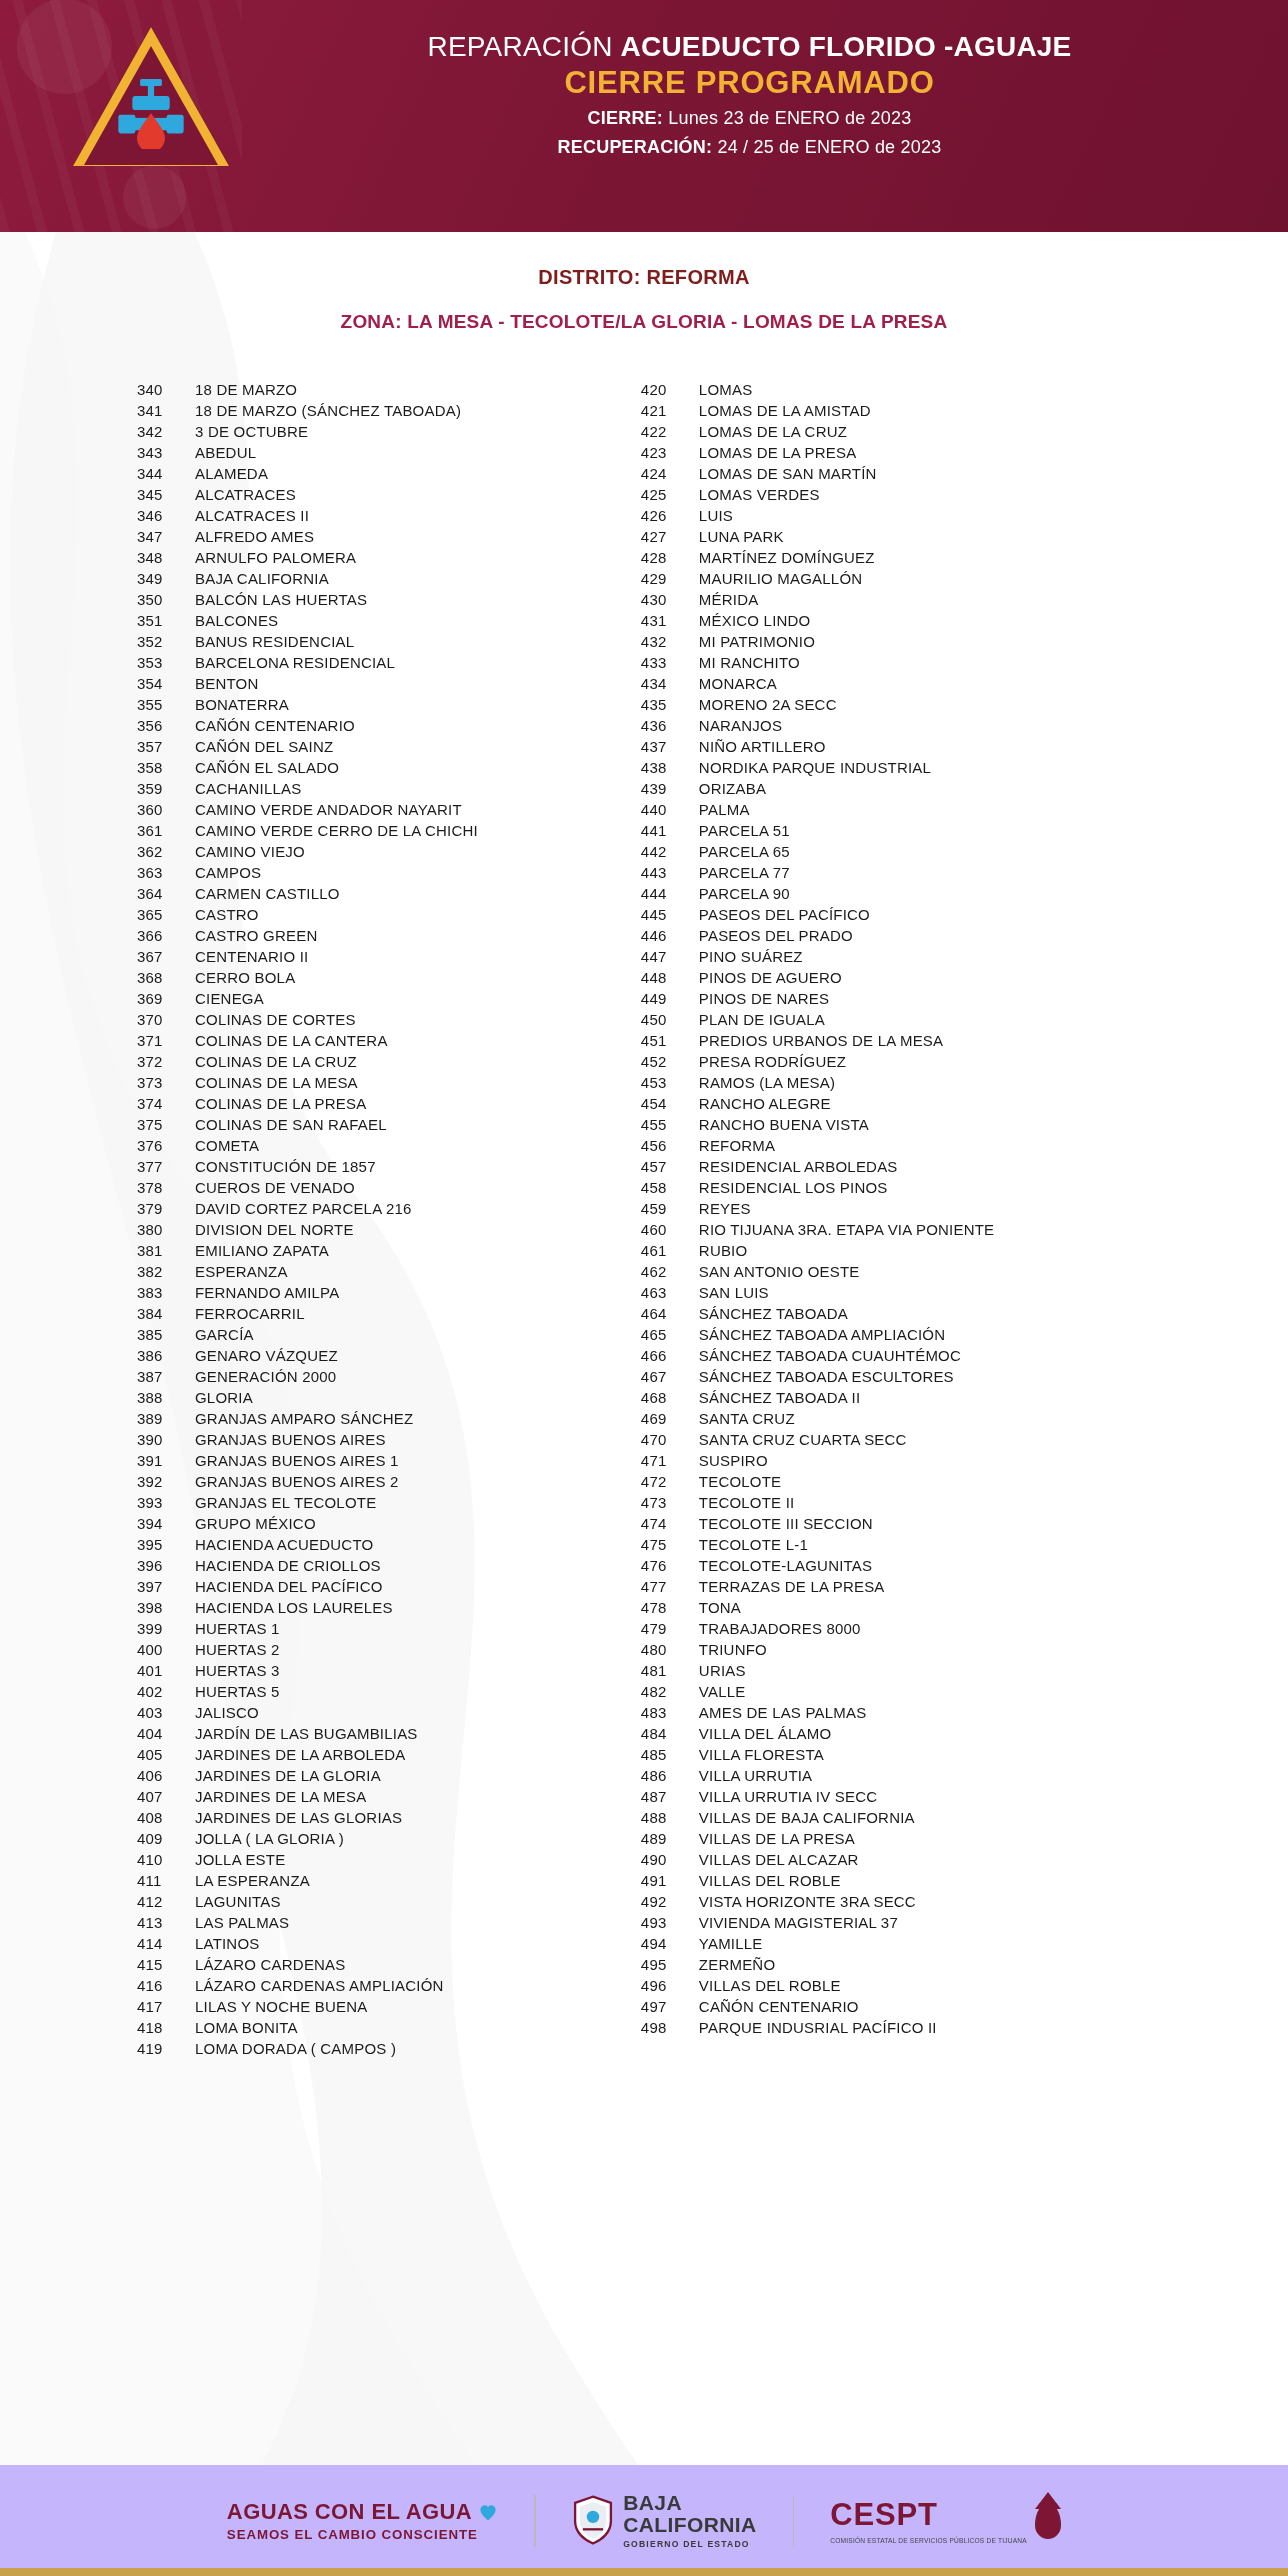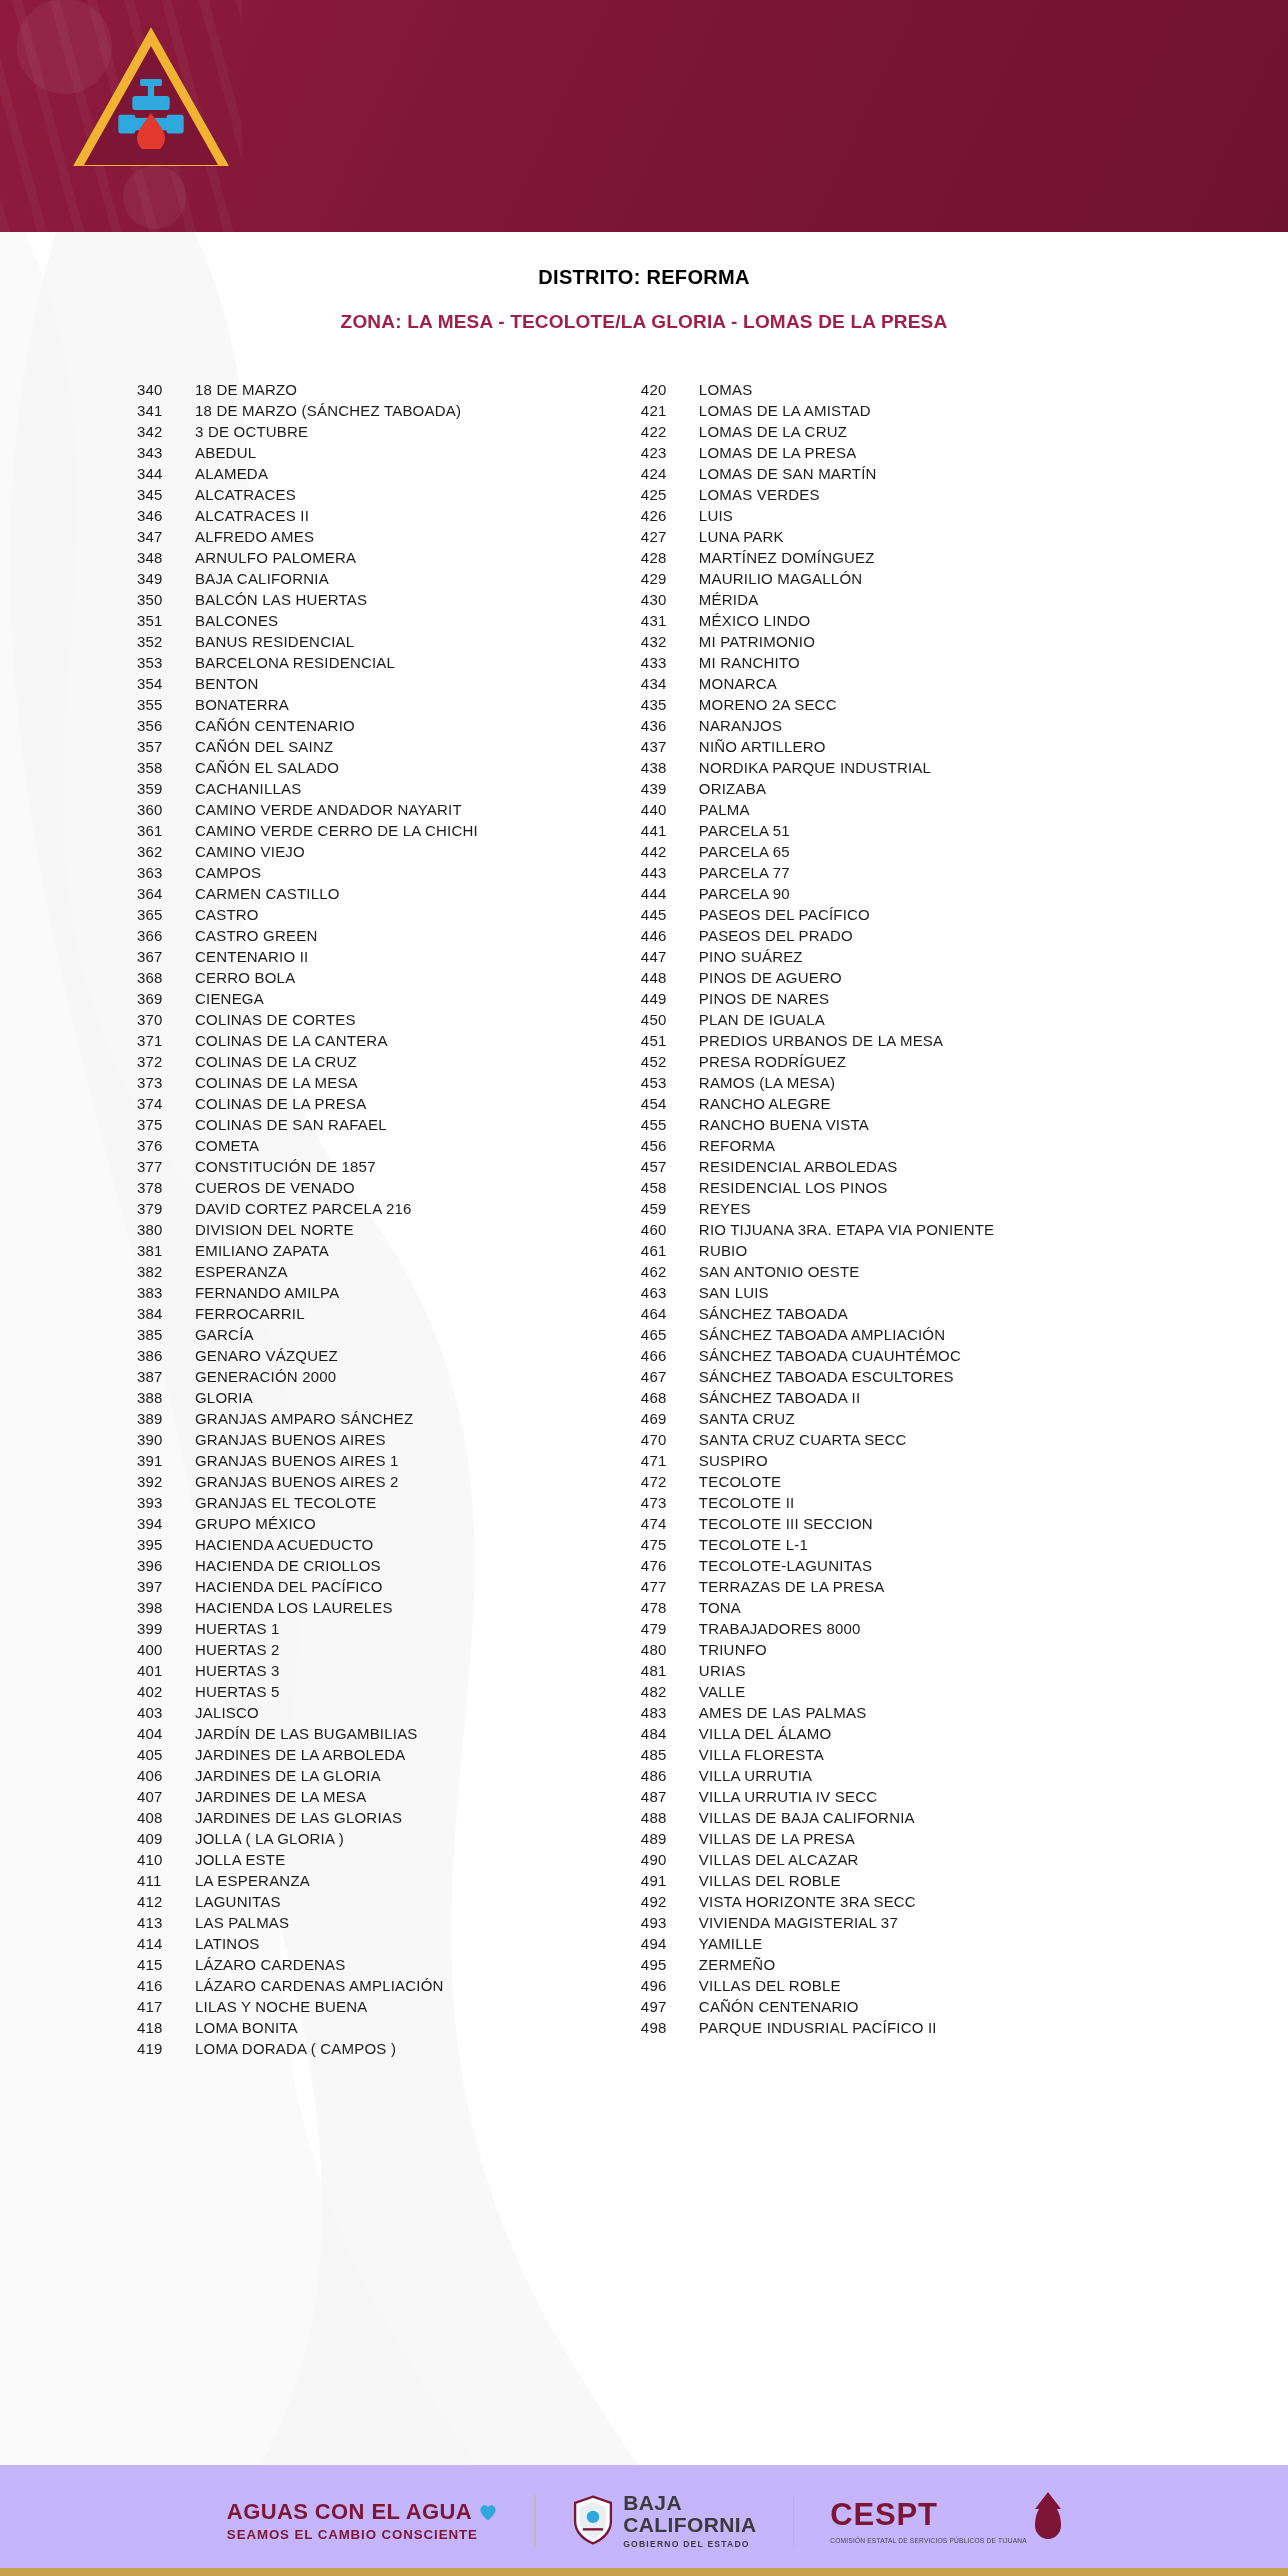--- a/index.html
+++ b/index.html
@@ -107,21 +107,21 @@
   }
   .content {
     position: relative;
     z-index: 2;
   }
   .distrito {
     text-align:center;
     margin-top: 34px;
     font-size: 20px;
     font-weight: 800;
-    color:#000000;
+    color:#7f1d1d;
     letter-spacing: 0.3px;
   }
   .zona {
     text-align:center;
     margin-top: 19px;
     font-size: 19px;
     font-weight: 800;
     color:#a21f49;
     letter-spacing: 0.2px;
     line-height: 1.45;
@@ -218,20 +218,32 @@
       <rect x="38" y="9" width="8" height="13" fill="#2fa8dd"></rect>
       <rect x="18" y="22" width="48" height="18" rx="4" fill="#2fa8dd"></rect>
       <rect x="0" y="46" width="22" height="24" rx="3" fill="#2fa8dd"></rect>
       <rect x="62" y="46" width="22" height="24" rx="3" fill="#2fa8dd"></rect>
       <rect x="18" y="50" width="48" height="16" fill="#2fa8dd"></rect>
       <path d="M42 44 C30 60 24 68 24 76 a18 18 0 0 0 36 0 c0-8-6-16-18-32z" fill="#e23b2e"></path>
       <path d="M42 52 C34 64 30 70 30 76 a12 12 0 0 0 24 0 c0-6-4-12-12-24z" fill="#e23b2e"></path>
     </svg>
   </div>
 
+  <div class="header-texts">
+    <div class="h-line1">
+      <span>REPARACIÓN </span><b>ACUEDUCTO FLORIDO -AGUAJE</b>
+    </div>
+    <div class="h-line2">CIERRE PROGRAMADO</div>
+    <div class="h-line3">
+      <b>CIERRE:</b><span> Lunes 23 de ENERO de 2023</span>
+    </div>
+    <div class="h-line4">
+      <b>RECUPERACIÓN:</b><span> 24 / 25 de ENERO de 2023</span>
+    </div>
+  </div>
 </div>
 
 <div class="page-body">
   <svg class="bg-wave" viewBox="0 0 2300 3400" preserveAspectRatio="none">
     <path d="M300 0 C 700 500 250 900 620 1400 C 980 1880 520 2300 900 2900 C 1050 3150 1200 3300 1400 3400 L 0 3400 L 0 0 Z" fill="#fafafa"></path>
     <path d="M520 0 C 920 520 470 920 840 1420 C 1200 1900 740 2320 1120 2920 C 1270 3170 1420 3320 1620 3400 L 300 3400 C 1100 3000 700 2400 640 1900 C 580 1400 200 700 520 0 Z" fill="#f5f5f5" opacity="0.7"></path>
   </svg>
 
   <div class="content">
     <div class="distrito">DISTRITO: REFORMA</div>

